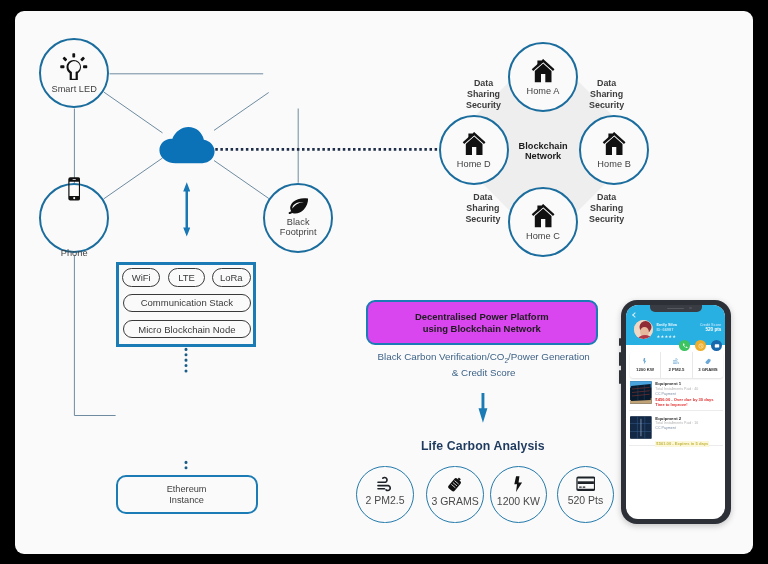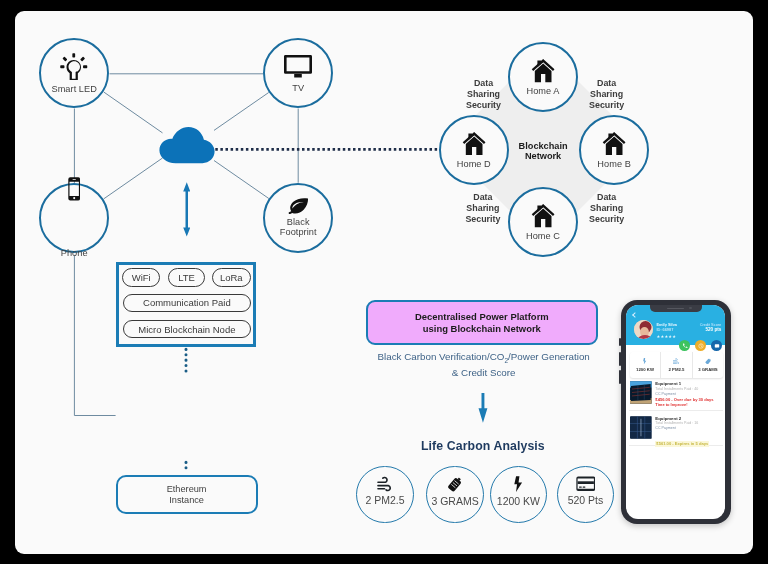--- a/index.html
+++ b/index.html
@@ -13,21 +13,21 @@
   .node-label{font-size:9.2px;color:#3f3f3f;line-height:10.2px;text-align:center;margin-top:3.5px;letter-spacing:0.05px;}
   .node-icon{display:flex;align-items:center;justify-content:center;}
   .stack-box{position:absolute;border:3.2px solid #1b7cb5;border-radius:9px;background:#fafafa;box-sizing:border-box;}
   .pill{position:absolute;border:1.25px solid #3a3a3a;border-radius:9.5px;background:#fafafa;box-sizing:border-box;
     display:flex;align-items:center;justify-content:center;font-size:9.5px;color:#3a3a3a;}
   .blue-box{position:absolute;border:2.6px solid #1b7cb5;border-radius:10px;background:#fafafa;box-sizing:border-box;
     display:flex;flex-direction:column;align-items:center;justify-content:center;}
   .box-text{font-size:9.2px;color:#3f3f3f;line-height:10.5px;text-align:center;}
   .edge-label{position:absolute;font-size:8.9px;line-height:10.8px;color:#3c3c3c;text-align:center;font-weight:700;}
   .bn-title{position:absolute;font-size:9.2px;line-height:10.2px;color:#1c1c1c;text-align:center;font-weight:bold;}
-  .platform-box{position:absolute;border:2.6px solid #1b7cb5;border-radius:9px;background:#f0abfc;box-sizing:border-box;
+  .platform-box{position:absolute;border:2.6px solid #1b7cb5;border-radius:9px;background:#d946ef;box-sizing:border-box;
     display:flex;flex-direction:column;align-items:center;justify-content:center;}
   .platform-title{font-size:9.45px;line-height:11.6px;font-weight:bold;color:#1c1c1c;text-align:center;}
   .platform-sub{position:absolute;font-size:9.8px;line-height:11.8px;color:#3f6387;text-align:center;}
   .analysis-title{position:absolute;font-size:12.3px;font-weight:bold;color:#1e3a5f;text-align:center;letter-spacing:0.1px;}
   .metric-circle{position:absolute;border:1.7px solid #2379ab;border-radius:50%;background:#fafafa;box-sizing:border-box;
     display:flex;flex-direction:column;align-items:center;justify-content:center;padding-bottom:6px;}
   .metric-label{font-size:10.5px;color:#4a4a4a;margin-top:2.8px;white-space:nowrap;}
   
   #phone{position:absolute;left:605.8px;top:289px;width:110.2px;height:223.8px;background:#2e3038;border-radius:16px;
     box-shadow:0 2px 6px rgba(0,0,0,0.22);box-sizing:border-box;}
@@ -98,31 +98,20 @@
             <rect x="0.5" y="24.7" width="8.4" height="5.6" rx="1.4"></rect>
             <rect x="46.1" y="24.7" width="8.4" height="5.6" rx="1.4"></rect>
             <rect x="7.0" y="7.8" width="5.6" height="8.4" rx="1.4" transform="rotate(-45 9.8 12)"></rect>
             <rect x="42.4" y="7.8" width="5.6" height="8.4" rx="1.4" transform="rotate(45 45.2 12)"></rect>
           </g>
         </svg>
       </span>
       <span class="node-label">Smart LED</span>
     </div>
 
-    <div class="node-circle" style="left:248.2px;top:27.4px;width:70px;height:70px;">
-      <span class="node-icon">
-        <svg width="30" height="26" viewBox="0 0 30 26">
-          <g fill="#111">
-            <path d="M2.4 1.0 h25.2 a1.4 1.4 0 0 1 1.4 1.4 v16.0 a1.4 1.4 0 0 1 -1.4 1.4 h-25.2 a1.4 1.4 0 0 1 -1.4 -1.4 v-16.0 a1.4 1.4 0 0 1 1.4 -1.4 z m1.2 2.6 v13.6 h22.8 v-13.6 z"></path>
-            <path d="M11.2 20.0 h7.6 v3.6 h-7.6 z"></path>
-          </g>
-        </svg>
-      </span>
-      <span class="node-label">TV</span>
-    </div>
 
     <div class="node-circle" style="left:24.2px;top:171.9px;width:70px;height:70px;gap:44px;">
       <span class="node-icon">
         <svg width="12.4" height="23.8" viewBox="0 0 24.8 47.6">
           <g fill="#111">
             <path d="M4.6 0.6 h15.6 a4.0 4.0 0 0 1 4.0 4.0 v38.4 a4.0 4.0 0 0 1 -4.0 4.0 h-15.6 a4.0 4.0 0 0 1 -4.0 -4.0 v-38.4 a4.0 4.0 0 0 1 4.0 -4.0 z m-1.6 8.8 v28.4 h18.8 v-28.4 z"></path>
             <rect x="9.0" y="4.2" width="6.8" height="1.5" rx="0.7" fill="#fafafa"></rect>
             <circle cx="12.4" cy="42.2" r="2.1" fill="#fafafa"></circle>
           </g>
         </svg>
@@ -146,21 +135,21 @@
       <div class="pill" style="left:3.2px;top:3.8px;width:37.5px;height:18.4px;">
           <span>WiFi</span>
         </div>
       <div class="pill" style="left:48.7px;top:3.8px;width:37.1px;height:18.4px;">
           <span>LTE</span>
         </div>
       <div class="pill" style="left:92.4px;top:3.8px;width:39.1px;height:18.4px;">
           <span>LoRa</span>
         </div>
       <div class="pill" style="left:3.7px;top:29.2px;width:127.8px;height:18px;">
-          <span>Communication Paid</span>
+          <span>Communication Stack</span>
         </div>
       <div class="pill" style="left:3.7px;top:55.8px;width:127.8px;height:18px;">
           <span>Micro Blockchain Node</span>
         </div>
     </div>
 
 
     <svg class="abs" style="left:428.5px;top:35.1px;" width="210" height="210" viewBox="0 0 210 210">
       <path d="M100 1 L199 100 L100 199 L1 100 Z" fill="#eeeeee"></path>
     </svg>

